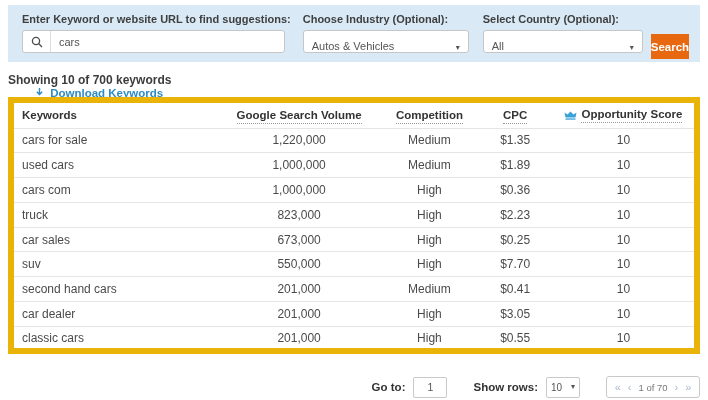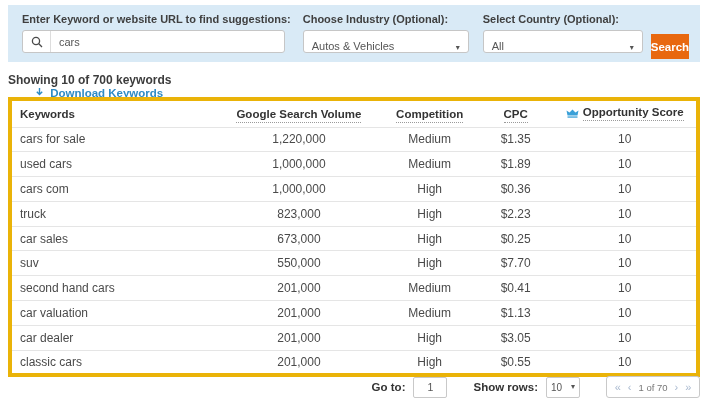--- a/index.html
+++ b/index.html
@@ -30,21 +30,21 @@
                 cursor:pointer; font-family:"Liberation Sans", sans-serif; }
 
   
   .results-bar { position:absolute; left:8px; top:73px; display:flex; align-items:center;flex-direction:column; }
   .showing { font-size:12px; font-weight:700; color:#3c3c3c; }
   .dl-link { display:flex; align-items:center; margin-left:18px; color:#2e8bc5; cursor:pointer; text-decoration:none; }
   .dl-link span { font-size:11.5px; font-weight:700; margin-left:5px; }
 
   
   table { position:absolute; left:8px; top:97px; width:692px; border-collapse:collapse;
-          border:4px solid #eab308; background:#fff; }
+          border:6px solid #eab308; background:#fff; }
   th { height:28px; font-size:11.5px; font-weight:700; color:#333; text-align:center;
        vertical-align:middle; white-space:nowrap; }
   th.c-kw, td.c-kw { text-align:left; padding-left:8px; }
   th .sortable { border-bottom:1px dotted #9a9a9a; padding-bottom:2px; cursor:pointer; }
   .c-kw  { width:30%; }
   .c-vol { width:24%; }
   .c-comp{ width:14%; }
   .c-cpc { width:11%; }
   .c-opp { width:21%; }
   td { height:24.8px; font-size:12px; color:#4a4a4a; text-align:center; vertical-align:middle;
@@ -178,27 +178,20 @@
       <td class="c-opp">10</td>
     </tr>
         <tr>
       <td class="c-kw">second hand cars</td>
       <td class="c-vol">201,000</td>
       <td class="c-comp">Medium</td>
       <td class="c-cpc">$0.41</td>
       <td class="c-opp">10</td>
     </tr>
         <tr>
-      <td class="c-kw">car valuation</td>
-      <td class="c-vol">201,000</td>
-      <td class="c-comp">Medium</td>
-      <td class="c-cpc">$1.13</td>
-      <td class="c-opp">10</td>
-    </tr>
-        <tr>
       <td class="c-kw">car dealer</td>
       <td class="c-vol">201,000</td>
       <td class="c-comp">High</td>
       <td class="c-cpc">$3.05</td>
       <td class="c-opp">10</td>
     </tr>
         <tr>
       <td class="c-kw">classic cars</td>
       <td class="c-vol">201,000</td>
       <td class="c-comp">High</td>

